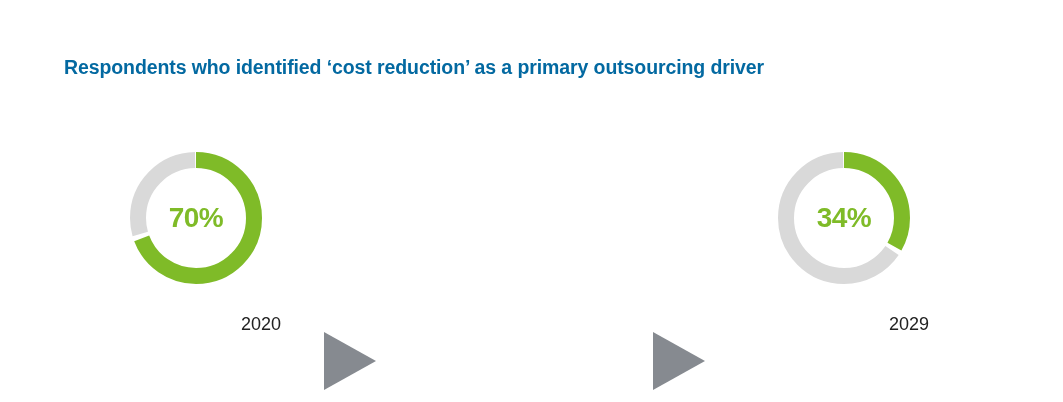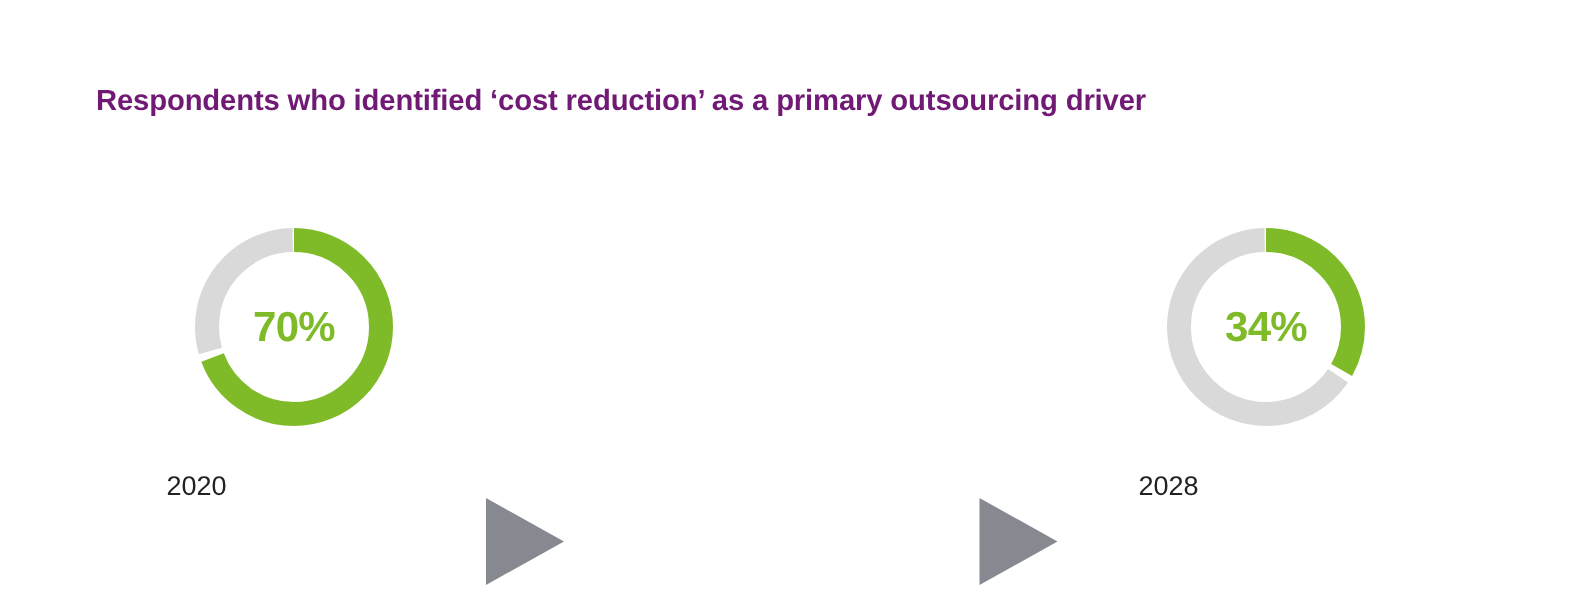--- a/index.html
+++ b/index.html
@@ -22,21 +22,21 @@
     width: 1063px;
     height: 402px;
   }
 
   #chart-title {
     position: absolute;
     left: 64px;
     top: 56px;
     font-size: 19.5px;
     font-weight: bold;
-    color: #701a75;
+    color: #0369a1;
     letter-spacing: -0.1px;
     white-space: nowrap;
   }
 
   #donut-row {
     position: absolute;
     left: 0;
     top: 140px;
     width: 1063px;
     height: 220px;
@@ -80,21 +80,21 @@
     color: #7FBB28;
     letter-spacing: -0.5px;
     pointer-events: none;
   }
 
   .donut-year {
     position: absolute;
     left: 0;
     top: 174px;
     width: 170px;
-    text-align: left;
+    text-align: right;
     font-size: 18px;
     font-weight: normal;
     color: #222222;
   }
 
   .arrow-marker {
     position: absolute;
     top: 190px;
     width: 56px;
     height: 62px;
@@ -137,17 +137,17 @@
     </div>
 
     <div class="donut-group" data-index="2">
       <div class="donut-wrap">
         <svg class="donut-svg" viewBox="0 0 132 132">
           <circle cx="66" cy="66" r="58" fill="none" stroke="#D9D9D9" stroke-width="16" stroke-dasharray="237.52033355883458 126.90441425758144" stroke-dashoffset="-125.40441425758145" transform="rotate(-90 66 66)"></circle>
           <circle cx="66" cy="66" r="58" fill="none" stroke="#7FBB28" stroke-width="16" stroke-dasharray="120.90441425758145 243.52033355883458" stroke-dashoffset="0" transform="rotate(-90 66 66)"></circle>
         </svg>
         <div class="donut-value">34%</div>
       </div>
-      <div class="donut-year">2028</div>
+      <div class="donut-year">2029</div>
     </div>
 
   </div>
 </div>
 
 </body></html>

